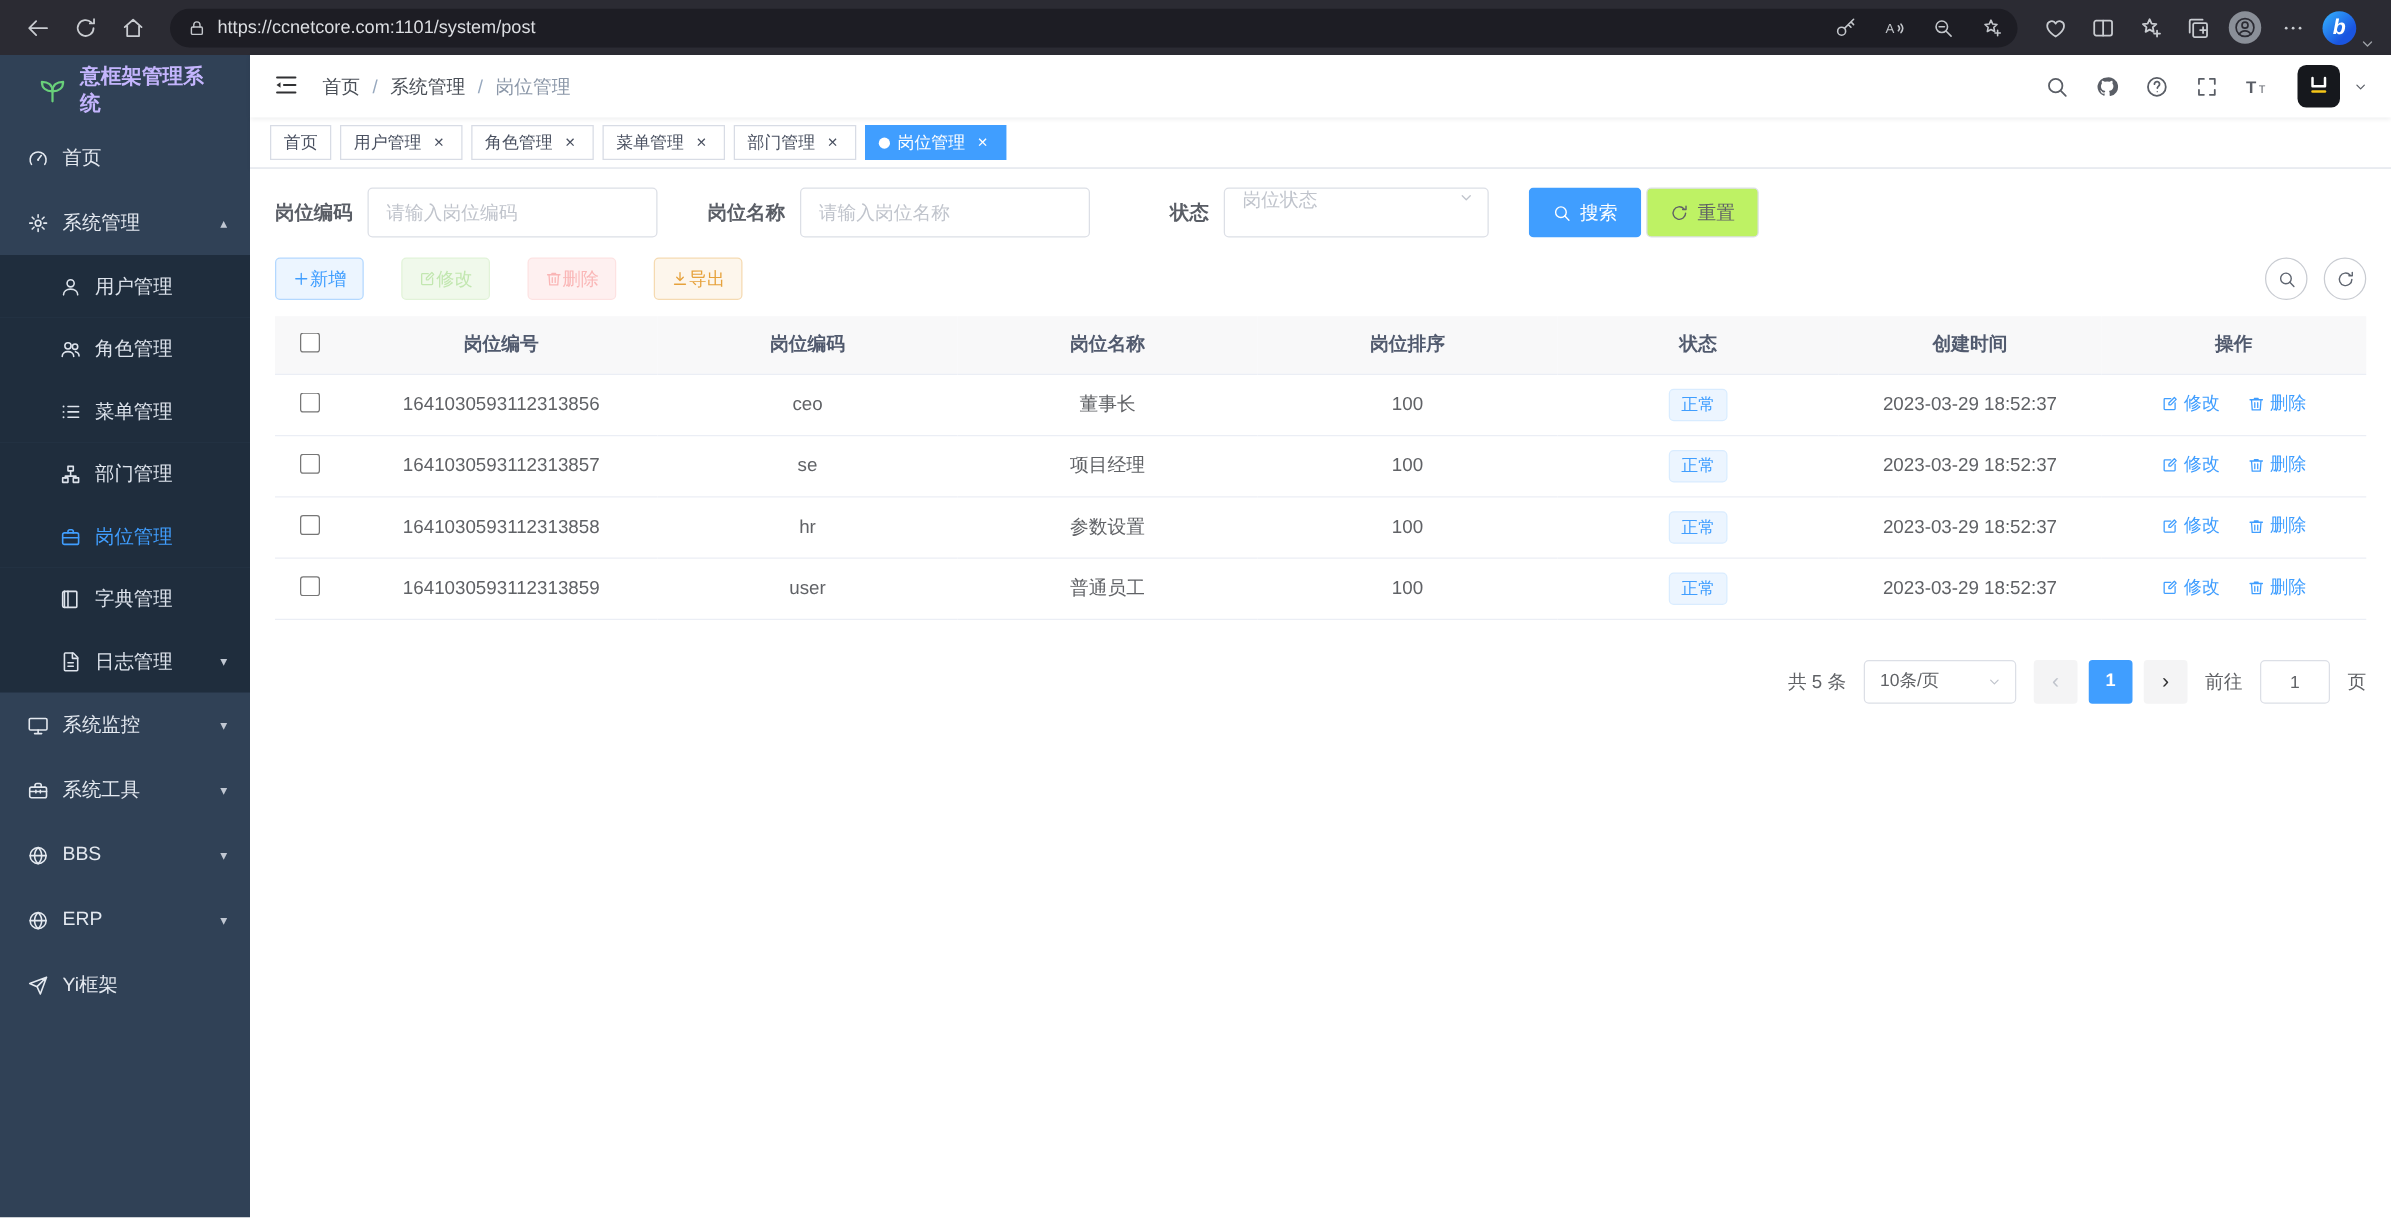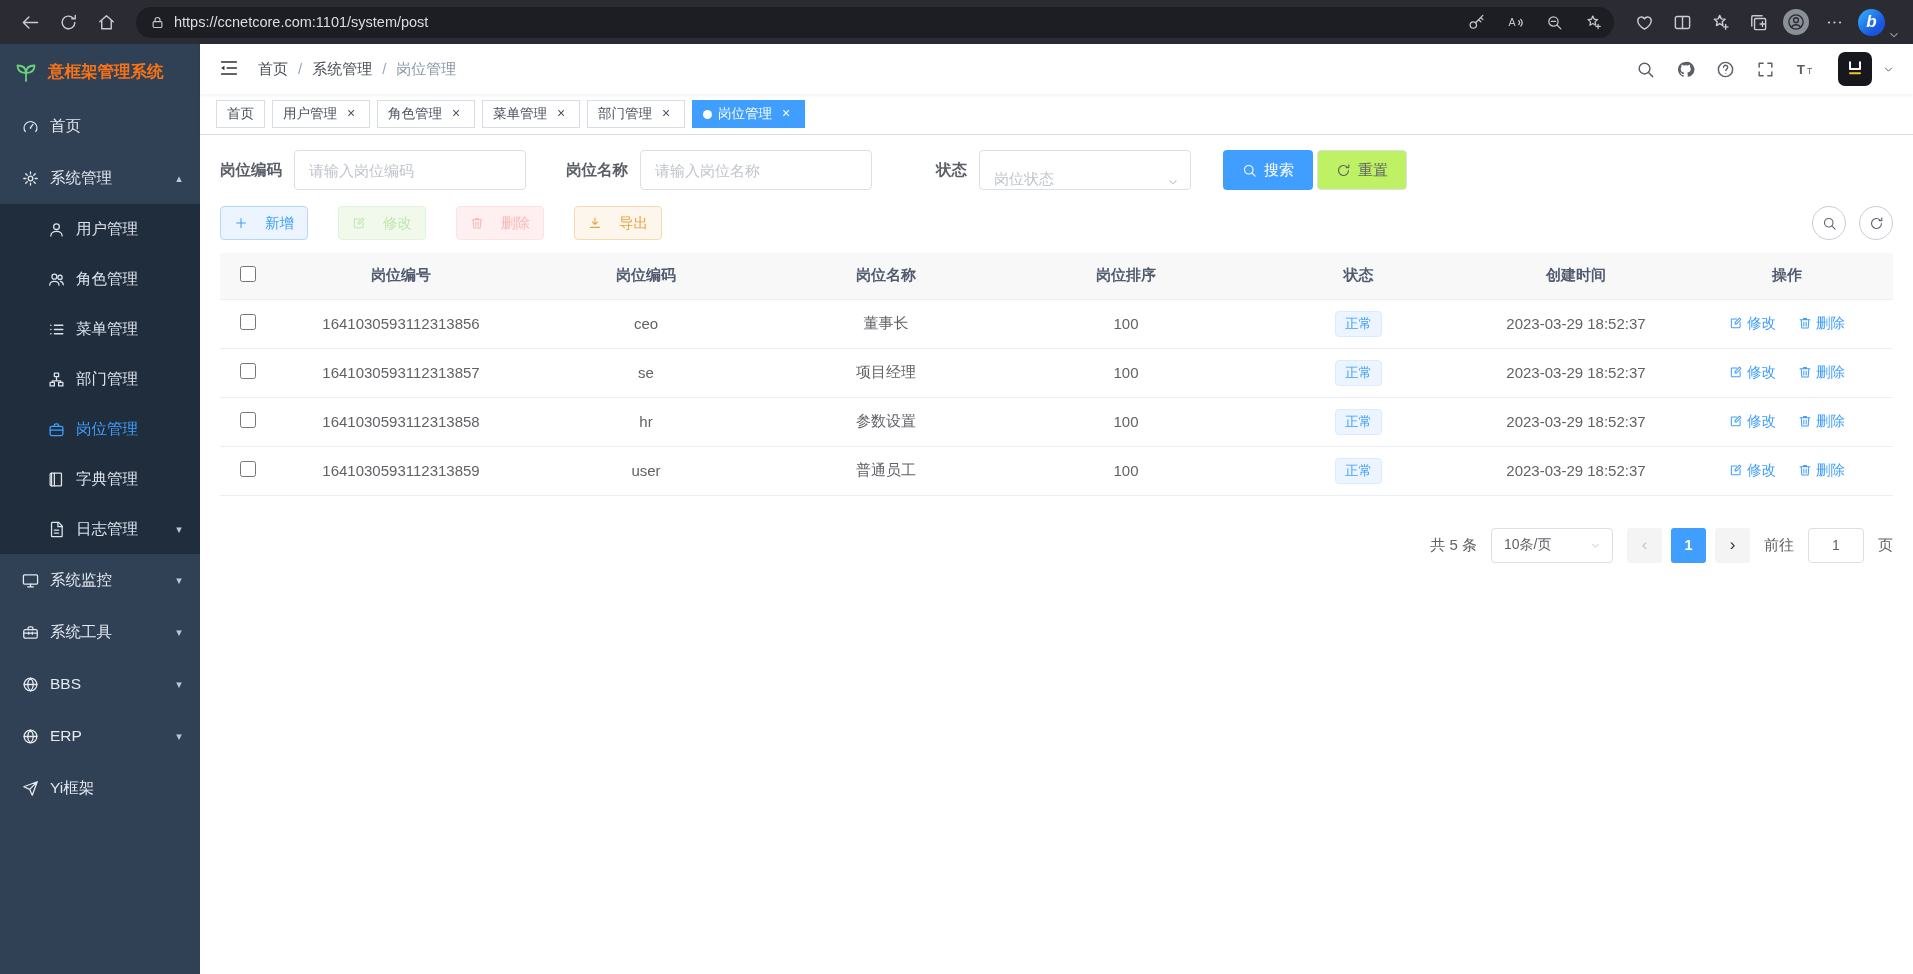--- a/index.html
+++ b/index.html
@@ -17,21 +17,21 @@
   .uicon{width:30px;height:28px;display:flex;align-items:center;justify-content:center;color:#c3c6cb;border-radius:5px;cursor:pointer}
   .uicon svg{width:17px;height:17px}
   .bing{width:27px;height:27px;border-radius:50%;background:linear-gradient(135deg,#35b5ff 0%,#1a55e0 70%);color:#fff;display:flex;align-items:center;justify-content:center;font-weight:bold;font-style:italic;font-size:17px;cursor:pointer;margin-left:4px}
   .bing-caret{color:#9ea2a8;width:14px;height:14px;align-self:flex-end;margin-bottom:2px;cursor:pointer}
   .profile-badge{width:26px;height:26px;border-radius:50%;background:#8a8f98;color:#2b2b33;display:flex;align-items:center;justify-content:center}
   .profile-badge svg{width:18px;height:18px}
 
   
   .app{flex:1;display:flex;min-height:0}
   .sidebar{width:200px;background:#304156;flex:none;display:flex;flex-direction:column;overflow:hidden}
-  .logo{height:56px;display:flex;align-items:center;gap:10px;padding:0 14px;color:#f97316;font-size:16.5px;font-weight:bold;flex:none}
+  .logo{height:56px;display:flex;align-items:center;gap:10px;padding:0 30px;color:#c4b5fd;font-size:16.5px;font-weight:bold;flex:none}
   .logo svg{width:24px;height:24px;color:#69d07a;flex:none}
   .side-item{height:52px;display:flex;align-items:center;gap:11px;padding:0 14px 0 22px;font-size:15.5px;color:#e4e9f0;cursor:pointer}
   .side-item.sub{height:50px;background:#1f2d3d;padding-left:48px;color:#dde3ec}
   .side-item.active{color:#409eff}
   .side-item svg{width:17px;height:17px;flex:none}
   .side-label{flex:1;white-space:nowrap}
   .side-arrow{width:14px;text-align:center;font-size:11px;color:#c0c7d2}
   .side-item.arrow-down .side-arrow::after{content:"▾"}
   .side-item.arrow-up .side-arrow::after{content:"▴"}
 
@@ -63,29 +63,29 @@
   .tab.closable .tab-close{display:inline-block}
   .tab-close::after{content:"×"}
 
   
   .content{flex:1;padding:15px 20px 0;min-height:0;background:#fff}
   .filter-row{display:flex;align-items:center;margin-bottom:16px}
   .f-label{font-size:15.5px;font-weight:bold;color:#5a5e66;margin-right:12px;white-space:nowrap}
   .ml-40{margin-left:40px}.ml-64{margin-left:64px}
   .f-input{width:232px;height:40px;border:1px solid #dcdfe6;border-radius:4px;padding:0 14px;font-size:15px;color:#606266;outline:none}
   .f-input::placeholder{color:#c0c4cc}
-  .f-select{width:212px;height:40px;border:1px solid #dcdfe6;border-radius:4px;display:flex;align-items:flex-end;justify-content:space-between;padding:0 10px 0 14px;color:#c0c4cc;font-size:15px;cursor:pointer;background:#fff}
+  .f-select{width:212px;height:40px;border:1px solid #dcdfe6;border-radius:4px;display:flex;align-items:flex-start;justify-content:space-between;padding:0 10px 0 14px;color:#c0c4cc;font-size:15px;cursor:pointer;background:#fff}
   .f-select svg{width:14px;height:14px;color:#c0c4cc}
   .btn{height:40px;border-radius:4px;display:inline-flex;align-items:center;justify-content:center;gap:7px;font-size:15px;cursor:pointer;border:1px solid transparent;padding:0 18px;white-space:nowrap}
   .btn svg{width:15px;height:15px}
   .btn-search{background:#409eff;color:#fff;margin-left:32px}
   .btn-reset{background:#bef264;border-color:#dcdfe6;color:#606266;margin-left:4px}
 
   .toolbar-row{display:flex;align-items:center;margin-bottom:13px}
-  .btn-sm{height:34px;padding:0 13px;font-size:14.5px;border-radius:4px;display:inline-flex;align-items:center;gap:17px;border:1px solid;cursor:pointer;white-space:nowrap;background:#fff}
+  .btn-sm{height:34px;padding:0 13px;font-size:14.5px;border-radius:4px;display:inline-flex;align-items:center;gap:0;border:1px solid;cursor:pointer;white-space:nowrap;background:#fff}
   .btn-sm svg{width:14px;height:14px}
   .btn-sm + .btn-sm{margin-left:30px}
   .btn-add{color:#409eff;background:#ecf5ff;border-color:#b3d8ff}
   .btn-edit{color:#c2e7b0;background:#f0f9eb;border-color:#e1f3d8;cursor:not-allowed}
   .btn-del{color:#fab6b6;background:#fef0f0;border-color:#fde2e2;cursor:not-allowed}
   .btn-export{color:#e6a23c;background:#fdf6ec;border-color:#f5dab1}
   .tool-right{margin-left:auto;display:flex;gap:13px}
   .circle-btn{width:34px;height:34px;border-radius:50%;border:1px solid #c9ccd2;display:flex;align-items:center;justify-content:center;color:#5f6570;background:#fff;cursor:pointer}
   .circle-btn svg{width:15px;height:15px}
 

